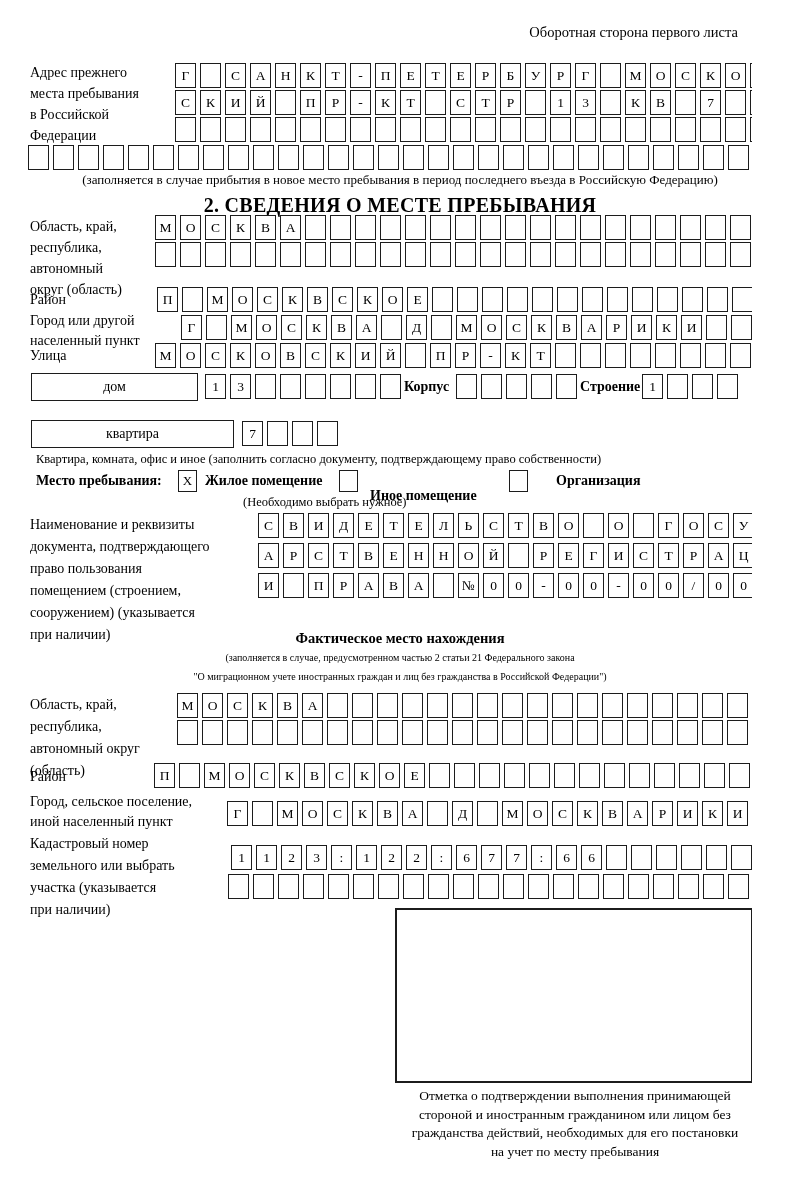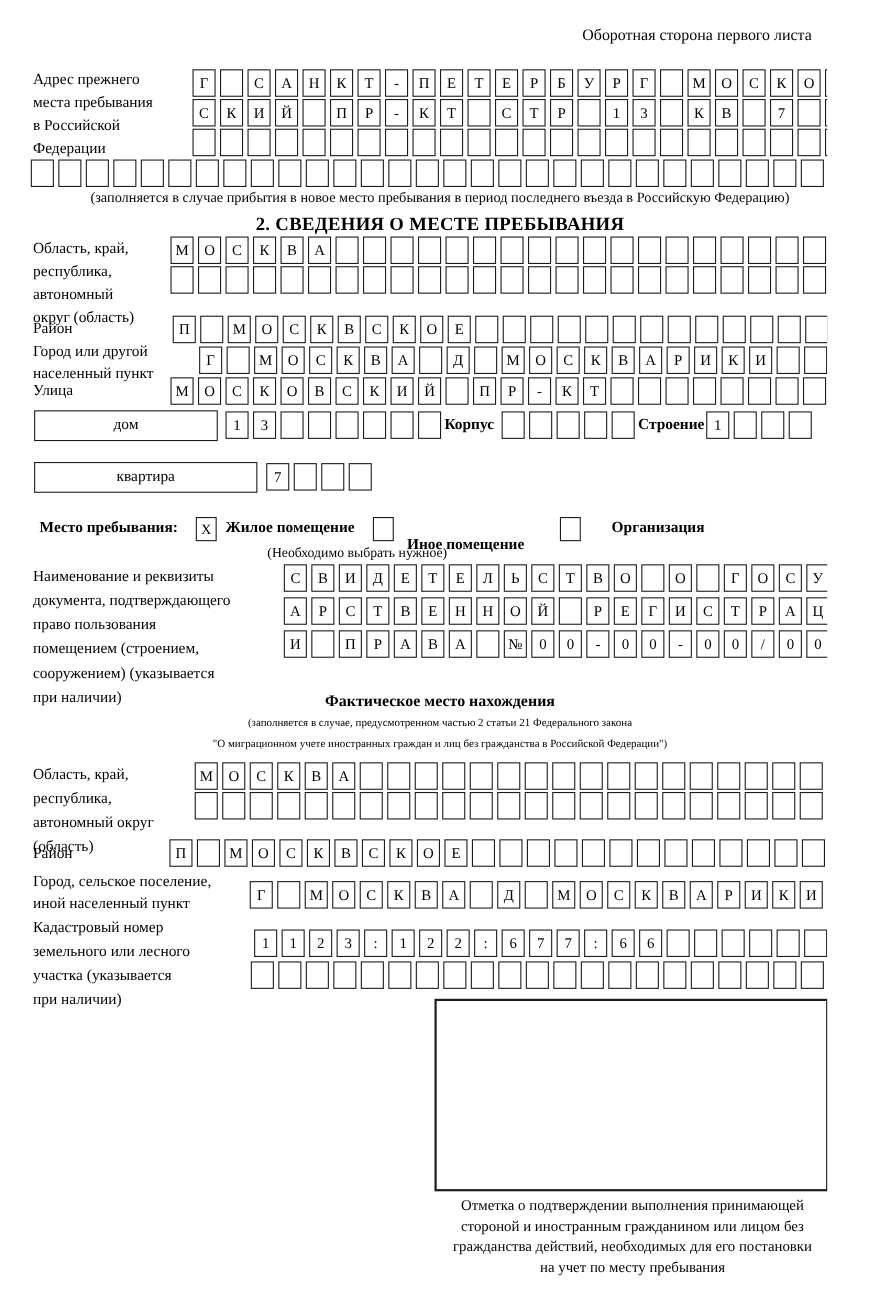--- a/index.html
+++ b/index.html
@@ -13,21 +13,21 @@
   .lbl.lh22{line-height:22px;}
   .cellrow{position:absolute;display:flex;gap:4px;}
   .cell{
     flex:0 0 21px;width:21px;height:25px;box-sizing:border-box;
     border:1.7px solid #1c1c1c;display:flex;align-items:center;justify-content:center;
     font-size:13.5px;line-height:1;background:#fff;
   }
   .center{position:absolute;left:0;width:800px;text-align:center;}
   .caption{font-size:13px;}
   .note-sm{position:absolute;font-size:12.5px;}
-  .h2{font-weight:bold;font-size:17px;letter-spacing:.3px;}
+  .h2{font-weight:bold;font-size:20px;letter-spacing:.3px;}
   .h3{font-weight:bold;font-size:14.5px;}
   .bigbox{
     position:absolute;box-sizing:border-box;border:1.7px solid #1c1c1c;
     display:flex;align-items:center;justify-content:center;font-size:14px;background:#fff;
   }
   .inline-lbl{position:absolute;font-size:14px;font-weight:bold;}
   .checkbox{
     position:absolute;width:19px;height:22px;box-sizing:border-box;border:1.7px solid #1c1c1c;
     display:flex;align-items:center;justify-content:center;font-size:13px;background:#fff;
   }
@@ -328,20 +328,21 @@
       <span class="cell"></span>
     </div>
 
   <div class="bigbox" style="left:31px;top:420px;width:203px;height:28px">квартира</div>
   <div class="cellrow" style="left:242px;top:421px">
       <span class="cell filled">7</span>
       <span class="cell"></span>
       <span class="cell"></span>
       <span class="cell"></span>
     </div>
+  <div class="note-sm" style="left:36px;top:452px">Квартира, комната, офис и иное (заполнить согласно документу, подтверждающему право собственности)</div>
 
   <div class="inline-lbl" style="left:36px;top:473px">Место пребывания:</div>
   <div class="checkbox" style="left:178px;top:470px">X</div>
   <div class="inline-lbl" style="left:205px;top:473px">Жилое помещение</div>
   <div class="checkbox" style="left:339px;top:470px"></div>
   <div class="inline-lbl" style="left:370px;top:488px">Иное помещение</div>
   <div class="checkbox" style="left:509px;top:470px"></div>
   <div class="inline-lbl" style="left:556px;top:473px">Организация</div>
   <div class="note-sm" style="left:243px;top:495px">(Необходимо выбрать нужное)</div>
 
@@ -531,21 +532,21 @@
       <span class="cell filled">В</span>
       <span class="cell filled">А</span>
       <span class="cell filled">Р</span>
       <span class="cell filled">И</span>
       <span class="cell filled">К</span>
       <span class="cell filled">И</span>
       <span class="cell"></span>
     </div>
 
   <div class="lbl lh22" style="left:30px;top:833px;width:180px">Кадастровый номер
-земельного или лесного
+земельного или выбрать
 участка (указывается
 при наличии)</div>
   <div class="cellrow" style="left:231px;top:845px">
       <span class="cell filled">1</span>
       <span class="cell filled">1</span>
       <span class="cell filled">2</span>
       <span class="cell filled">3</span>
       <span class="cell filled">:</span>
       <span class="cell filled">1</span>
       <span class="cell filled">2</span>

